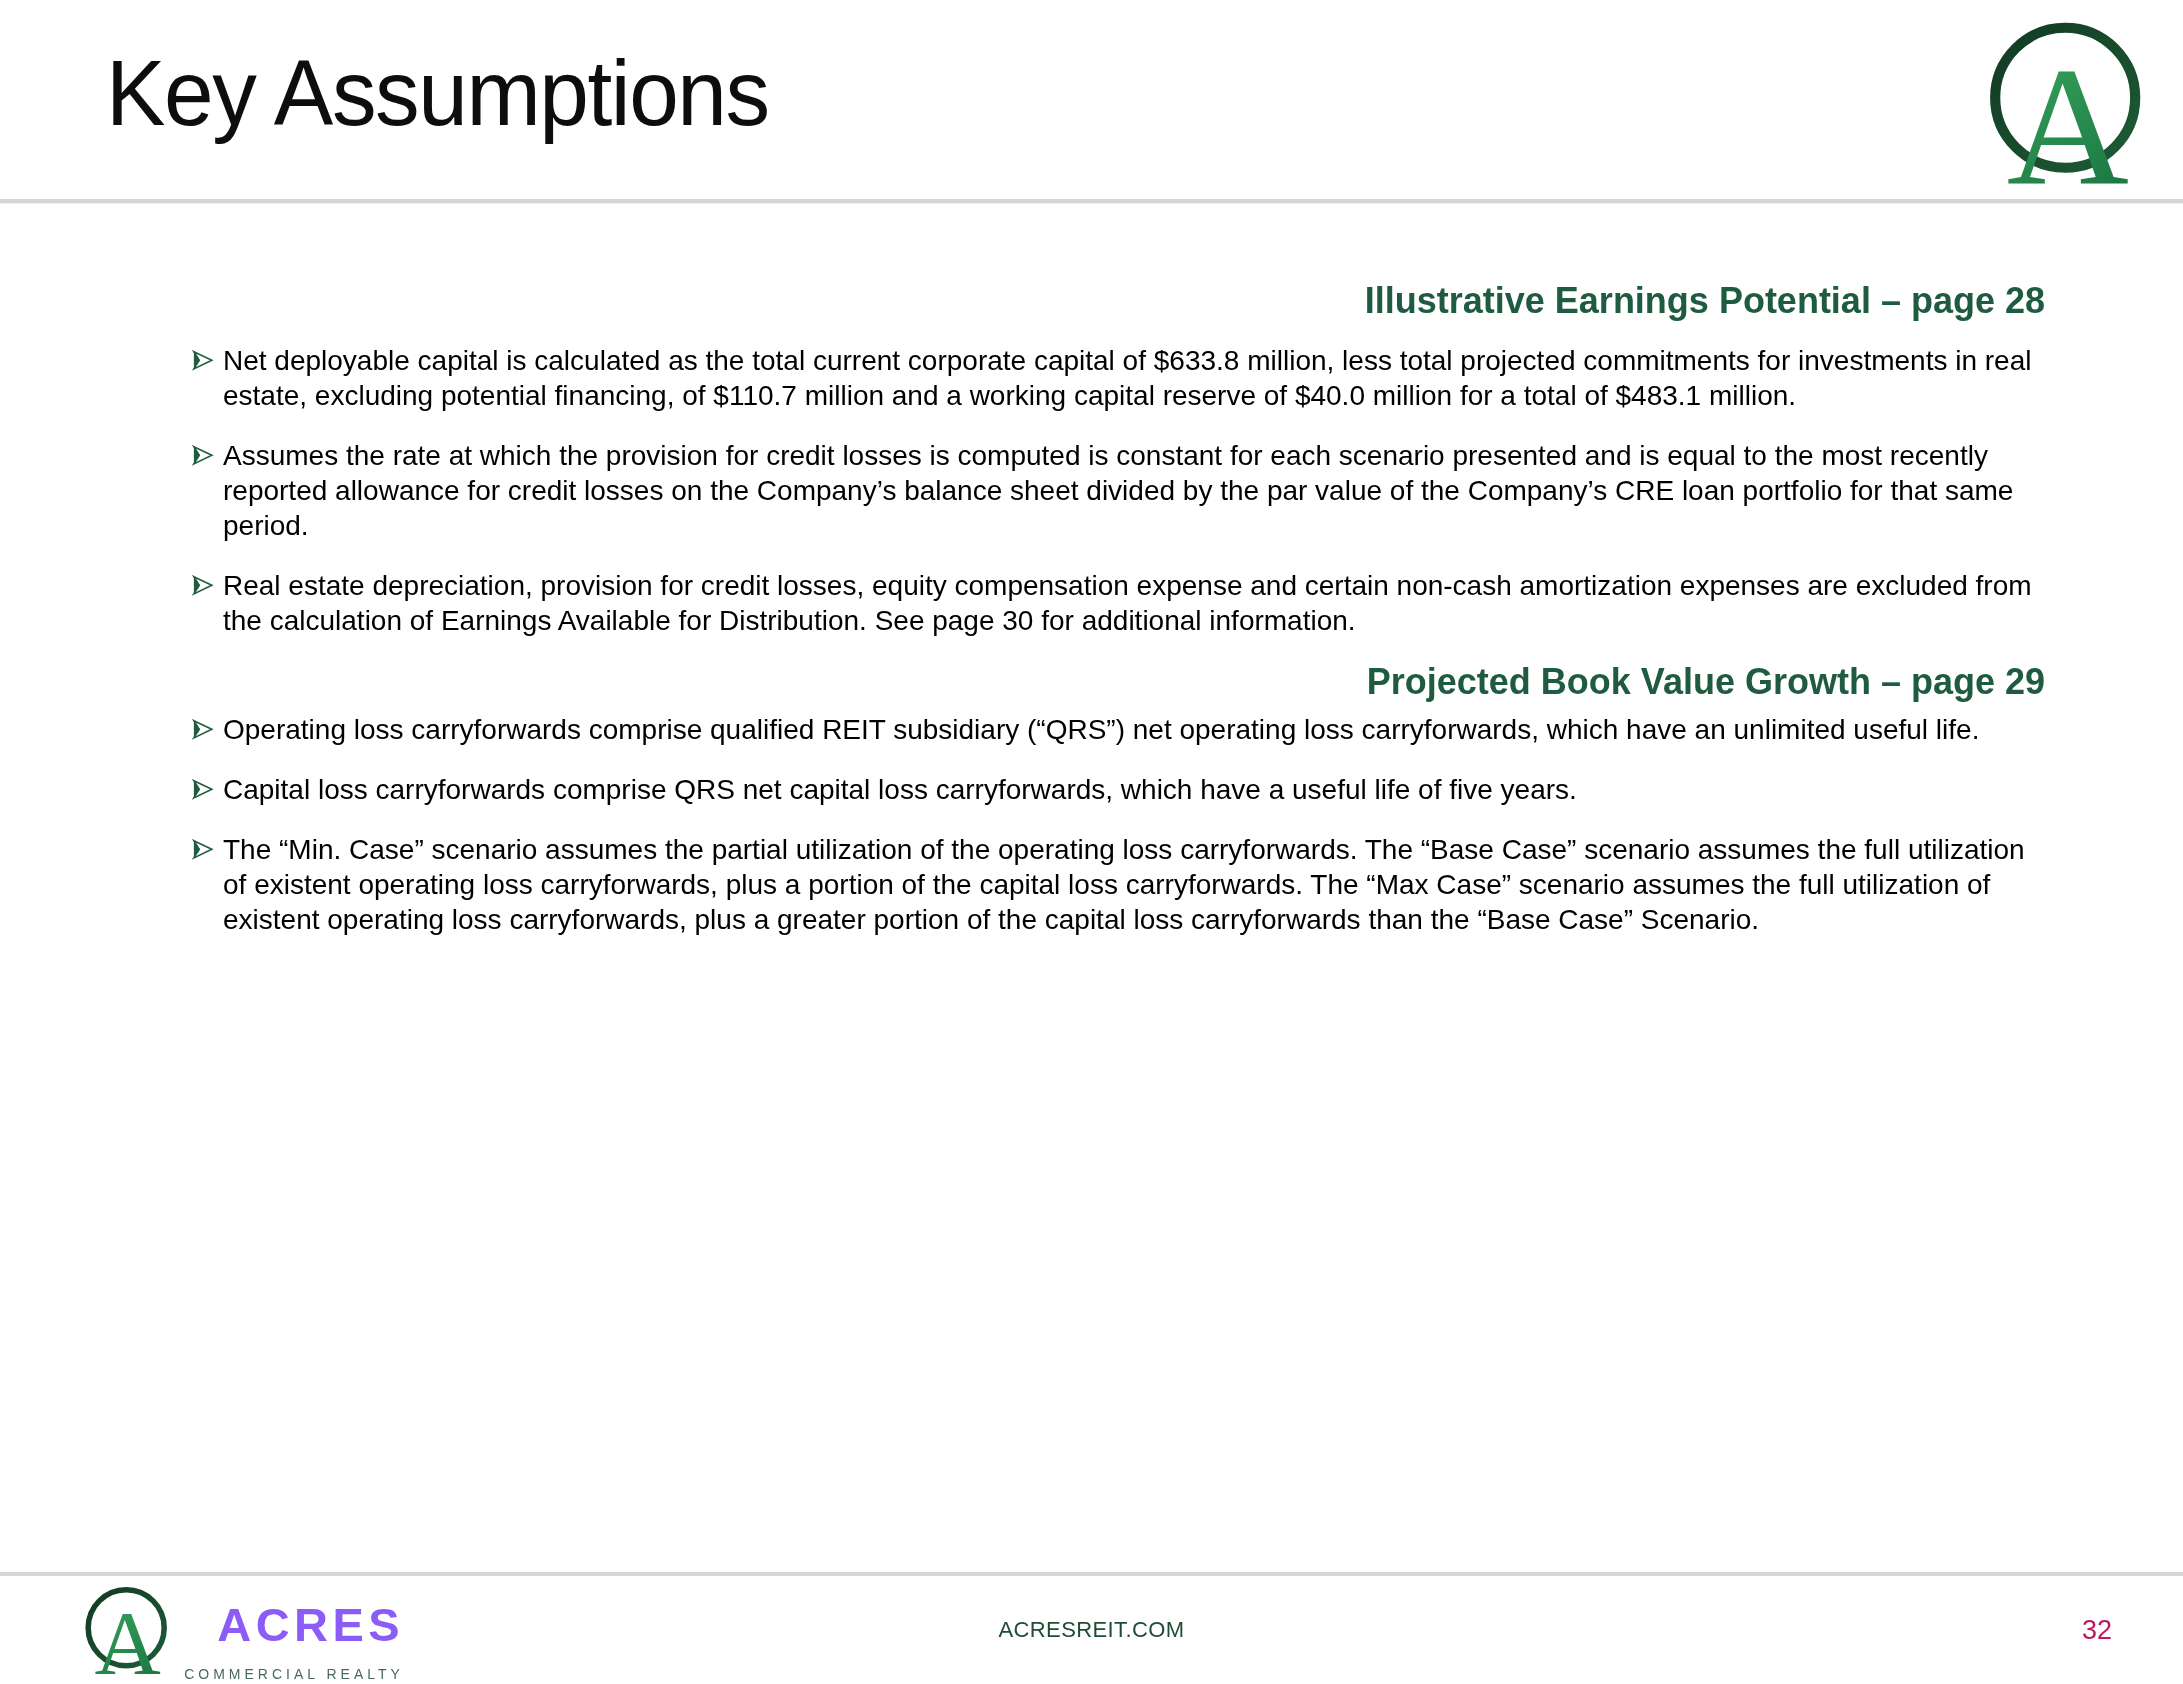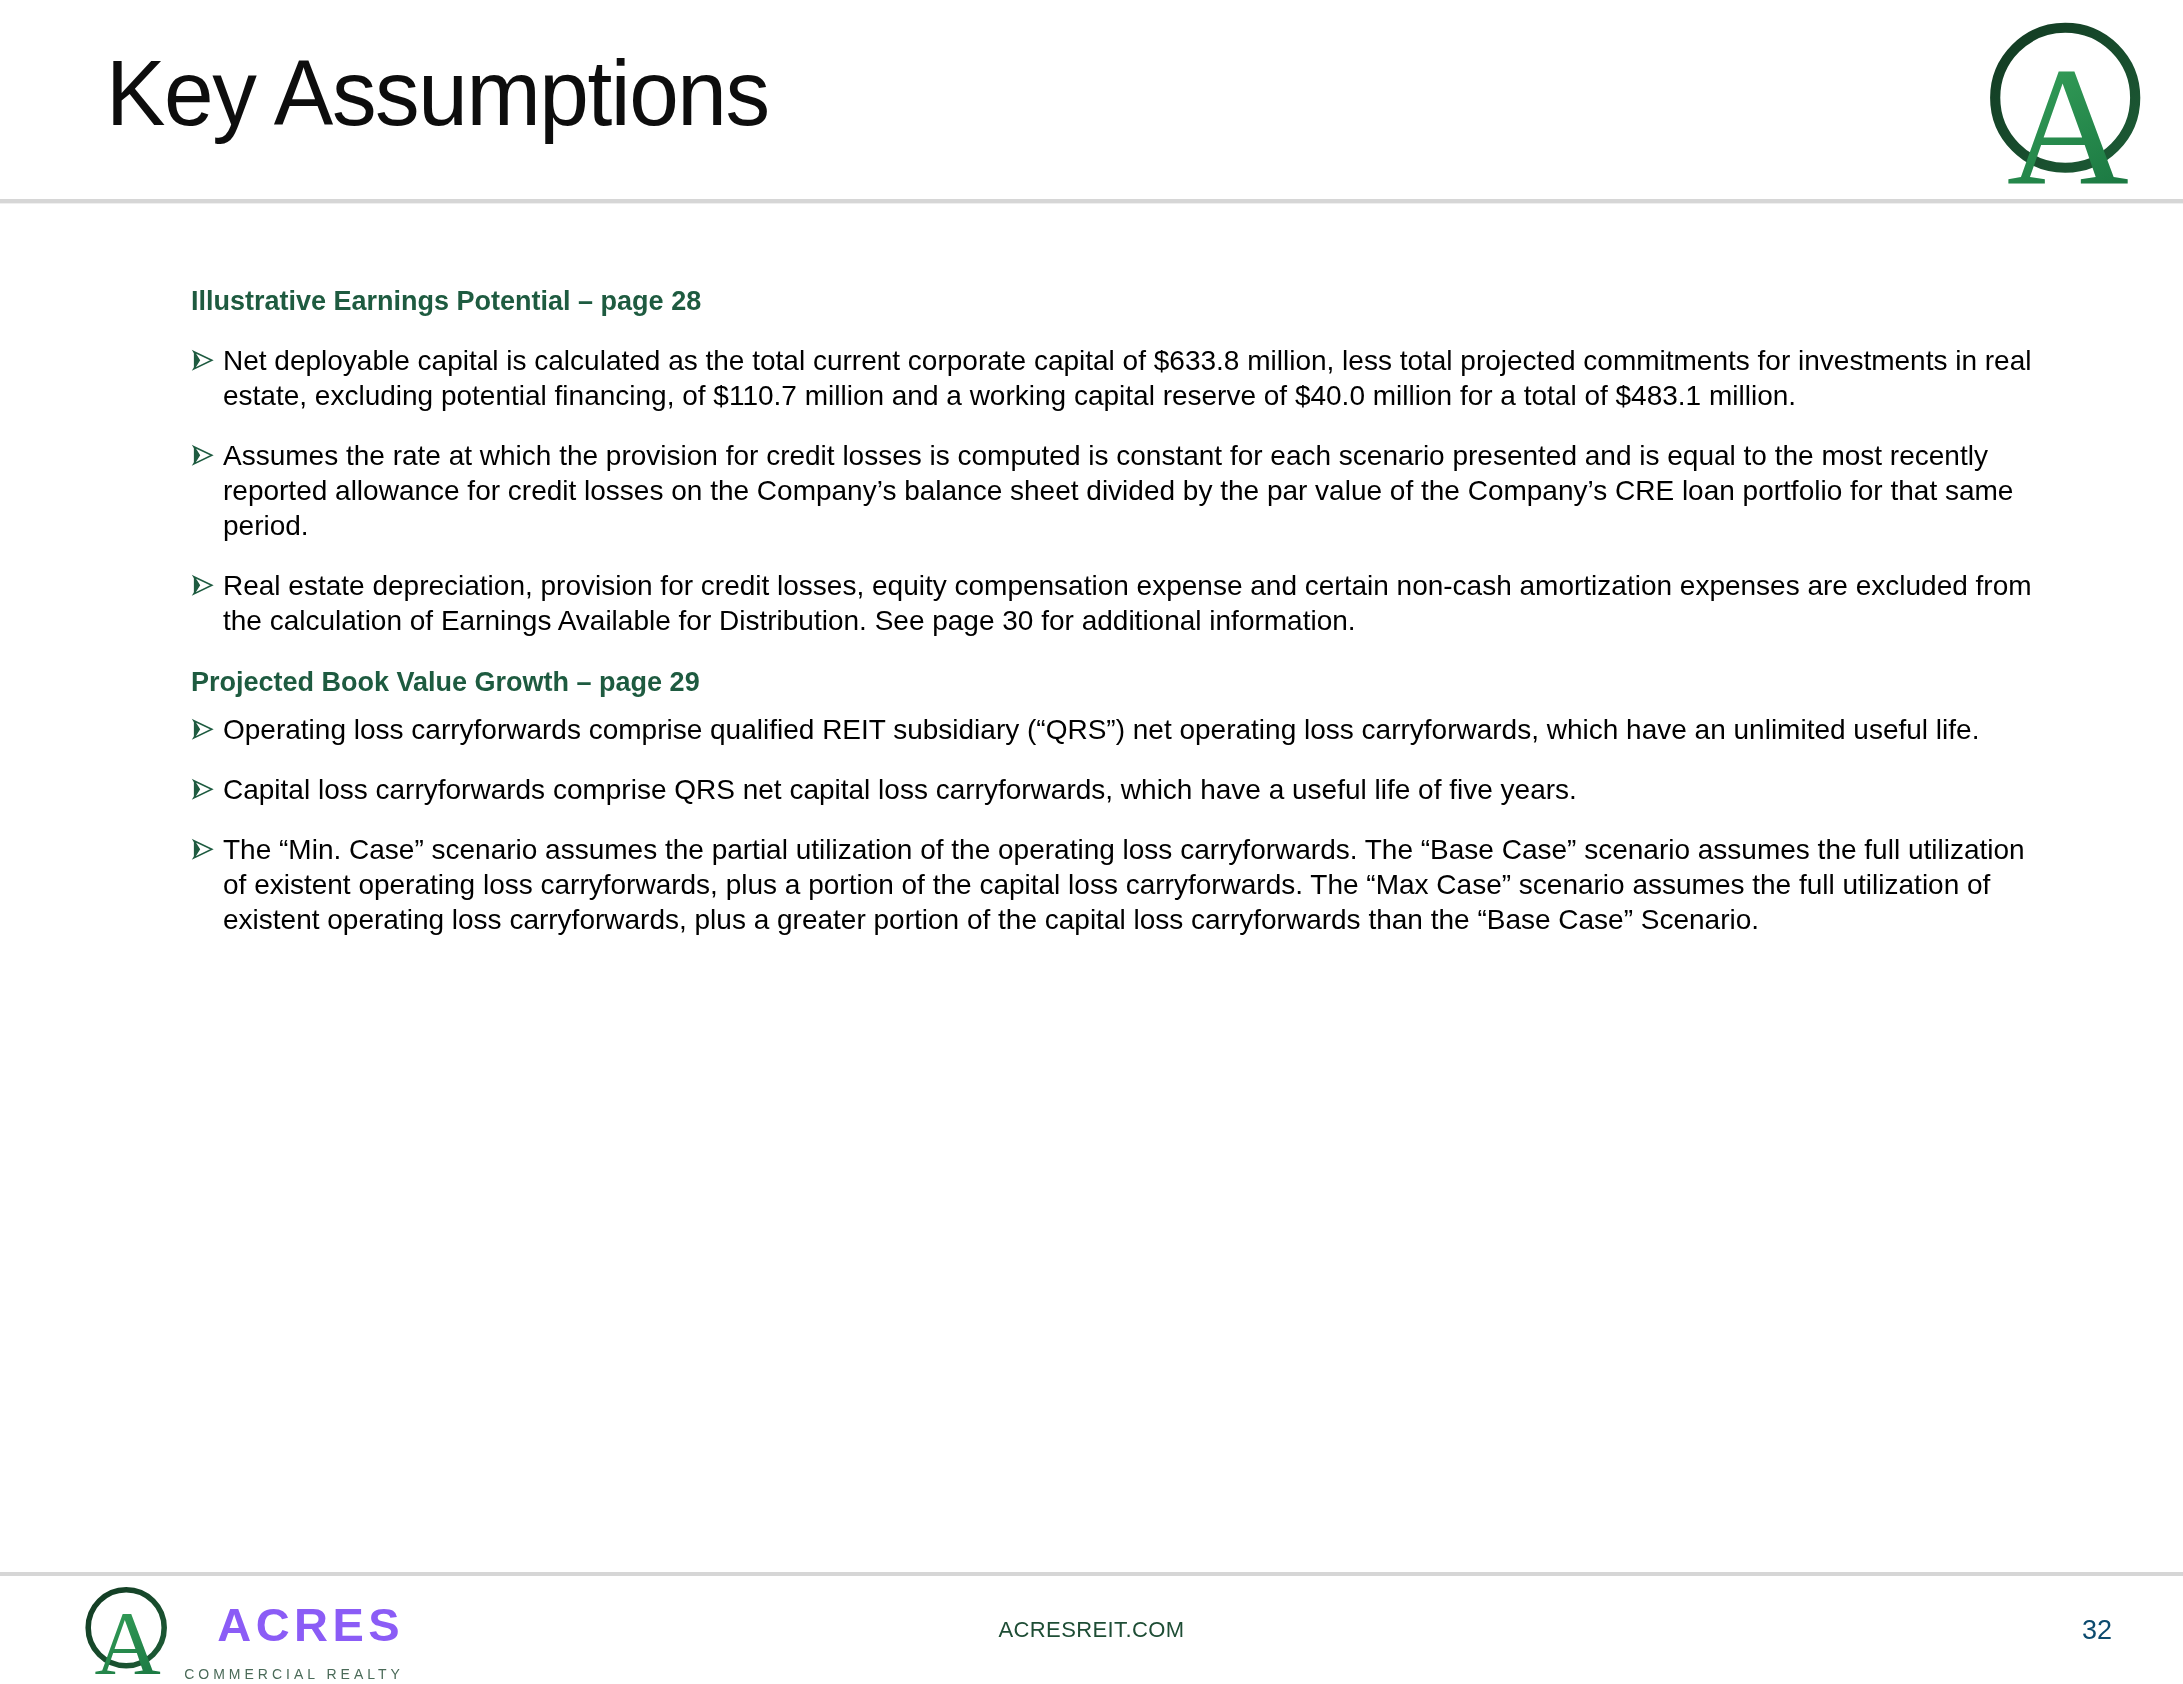--- a/index.html
+++ b/index.html
@@ -19,22 +19,22 @@
   .logo-top { position:absolute; top:19px; right:39px; width:162px; height:175px; }
 
   .divider-top {
     position:absolute; top:199px; left:0; width:100%; height:4.4px;
     background:#d6d6d6; border-bottom:1.5px solid #efefef;
   }
 
   
   .content { position:absolute; left:191px; top:285px; width:1854px; }
   .section-heading {
-    font-size:27px; font-weight:700; color:#1e5b40;
-    margin:0 0 26px 0; line-height:32px;
+    font-size:36px; font-weight:700; color:#1e5b40;
+    margin:0 0 26px 0; line-height:32px;text-align:right;
   }
   .section-heading.second { margin-top:28px; margin-bottom:14px; }
   .bullets { margin:0; padding:0; list-style:none; }
   .bullet {
     display:flex; align-items:flex-start; gap:9px;
     margin:0 0 25px 0;
     font-size:28px; line-height:35px; color:#000000;
   }
   .bullet .arrow { flex:0 0 23px; padding-top:5.8px; }
 
@@ -54,21 +54,21 @@
   .wordmark-sub {
     margin-top:18px; font-size:14px; letter-spacing:4px;
     color:#4a6a58; font-weight:400;
   }
   .footer-url {
     position:absolute; top:41px; left:0; width:100%; text-align:center;
     font-size:22px; color:#1e4d35; letter-spacing:0.4px;
   }
   .footer-page {
     position:absolute; top:39px; right:71px;
-    font-size:27px; color:#0c4a6e;
+    font-size:27px; color:#be185d;
   }
 </style>
 </head>
 <body>
 
 <div class="header">
   <div class="page-title">Key Assumptions</div>
 
   <svg class="logo-top" viewBox="0 0 222 240" xmlns="http://www.w3.org/2000/svg">
     <defs>

